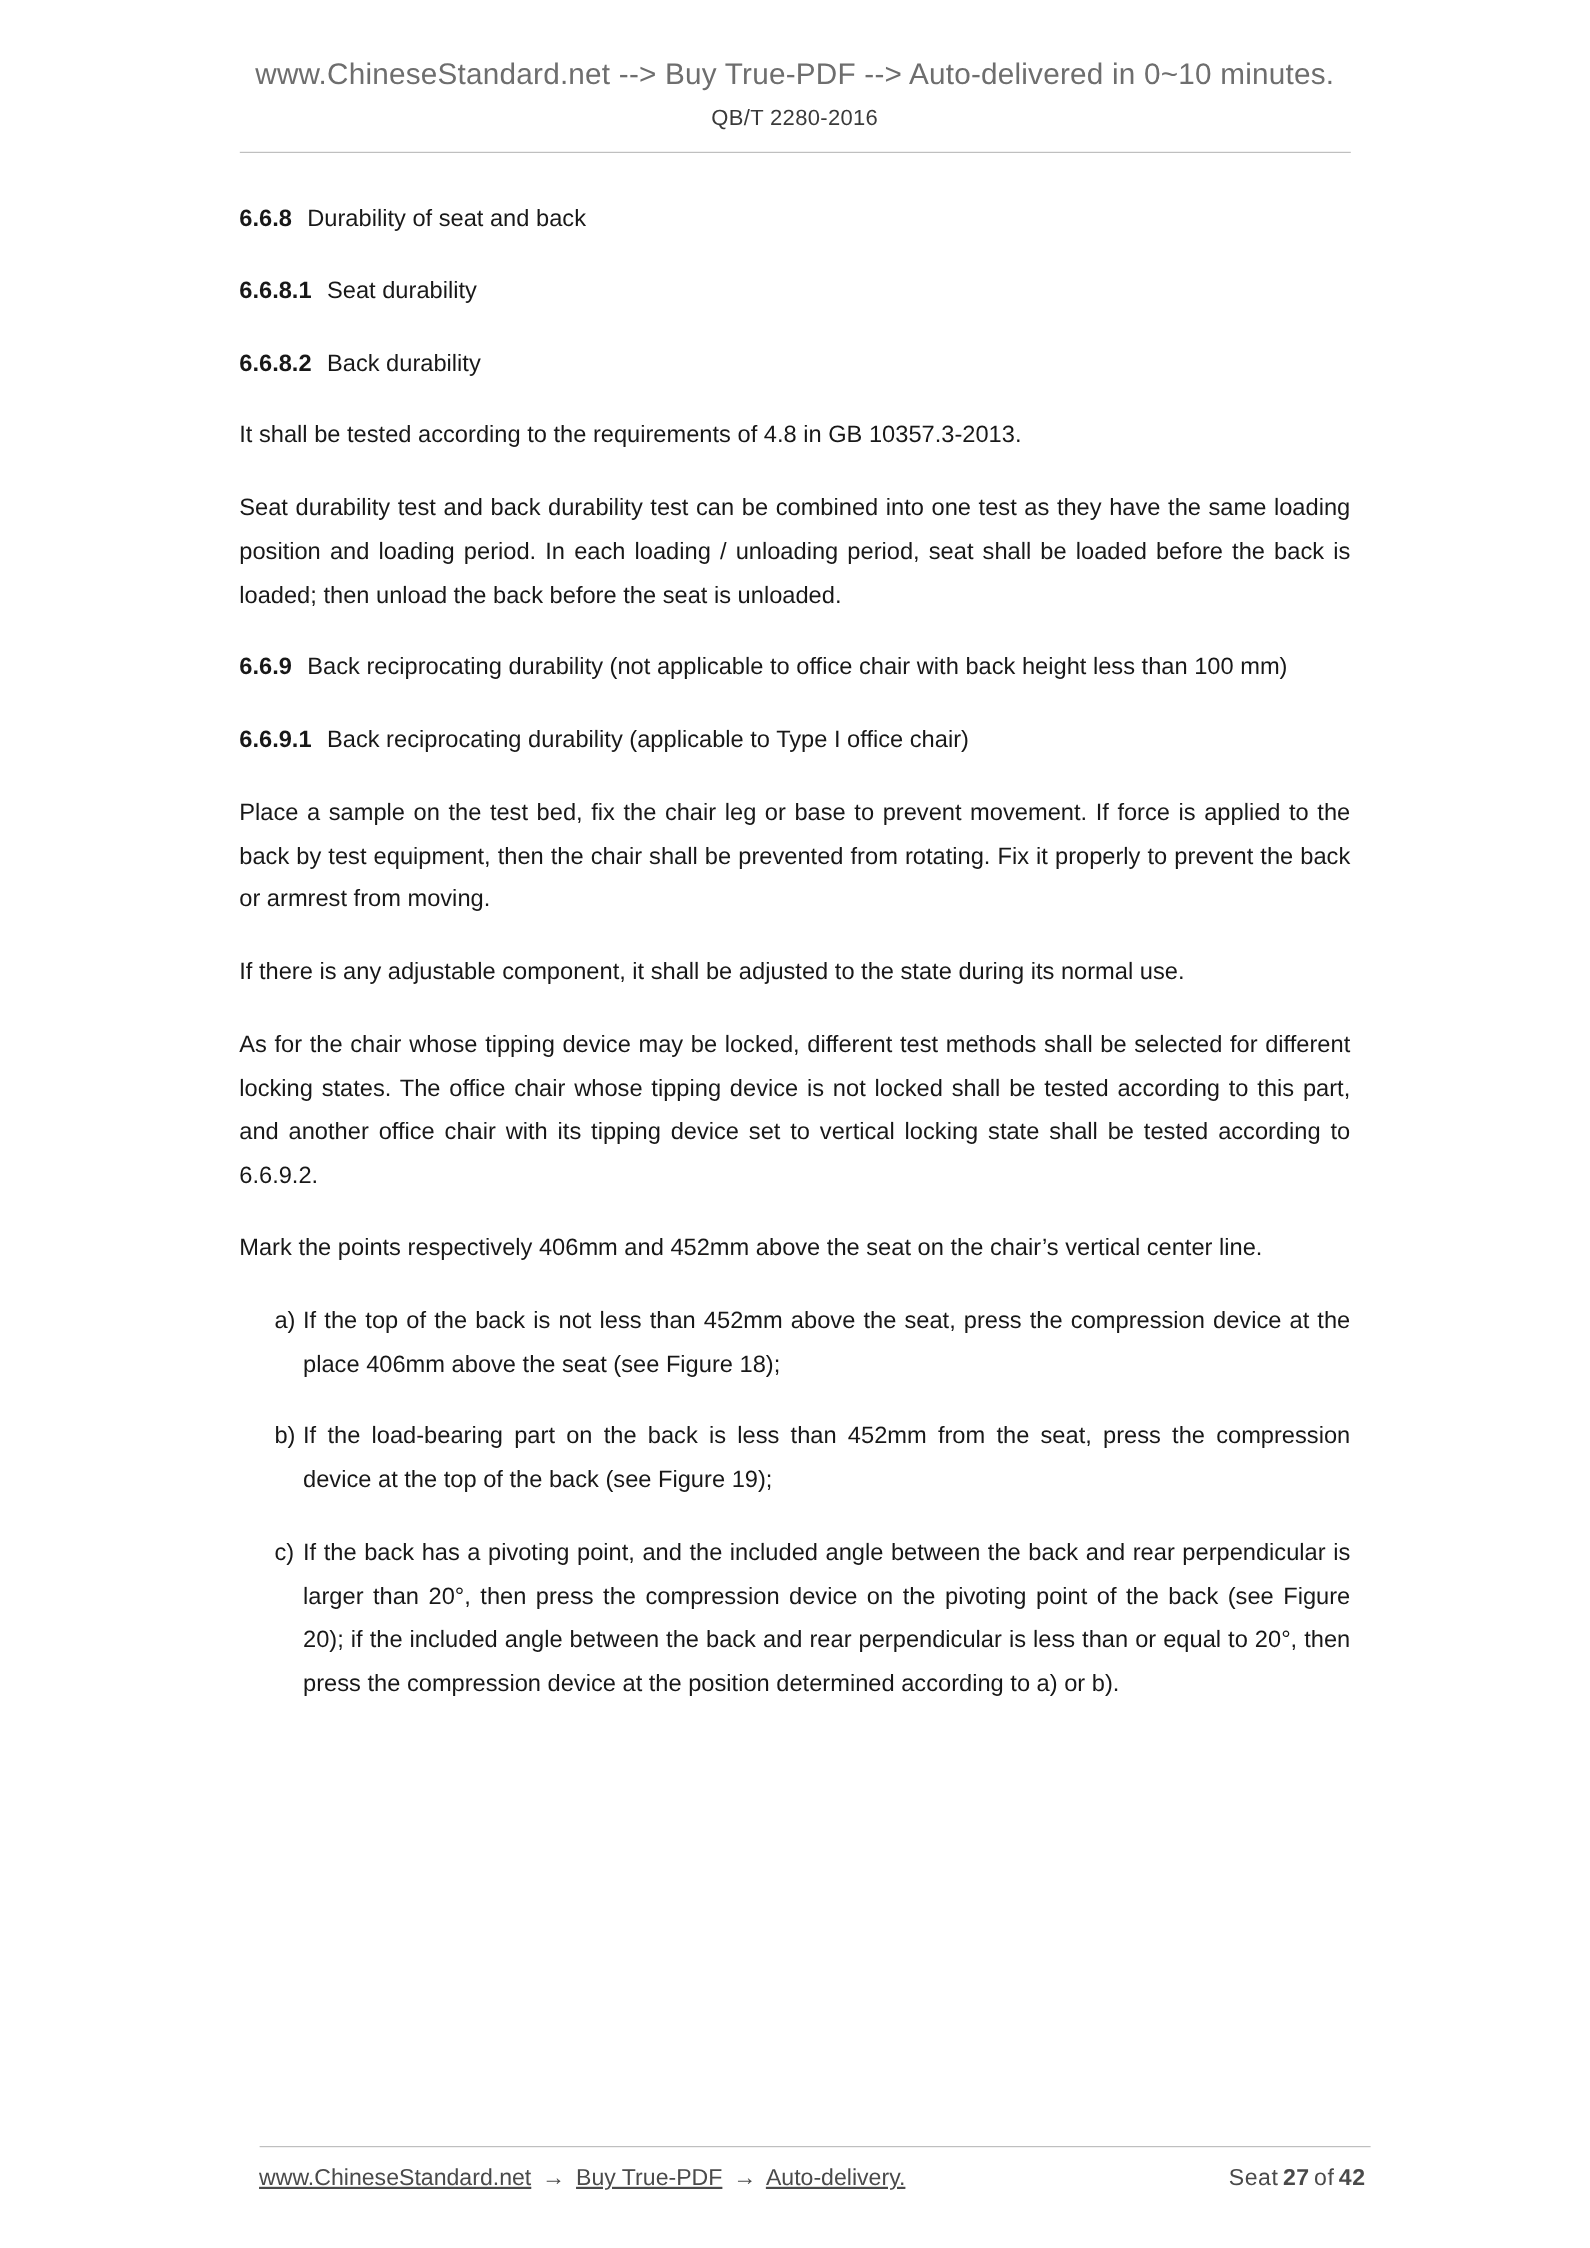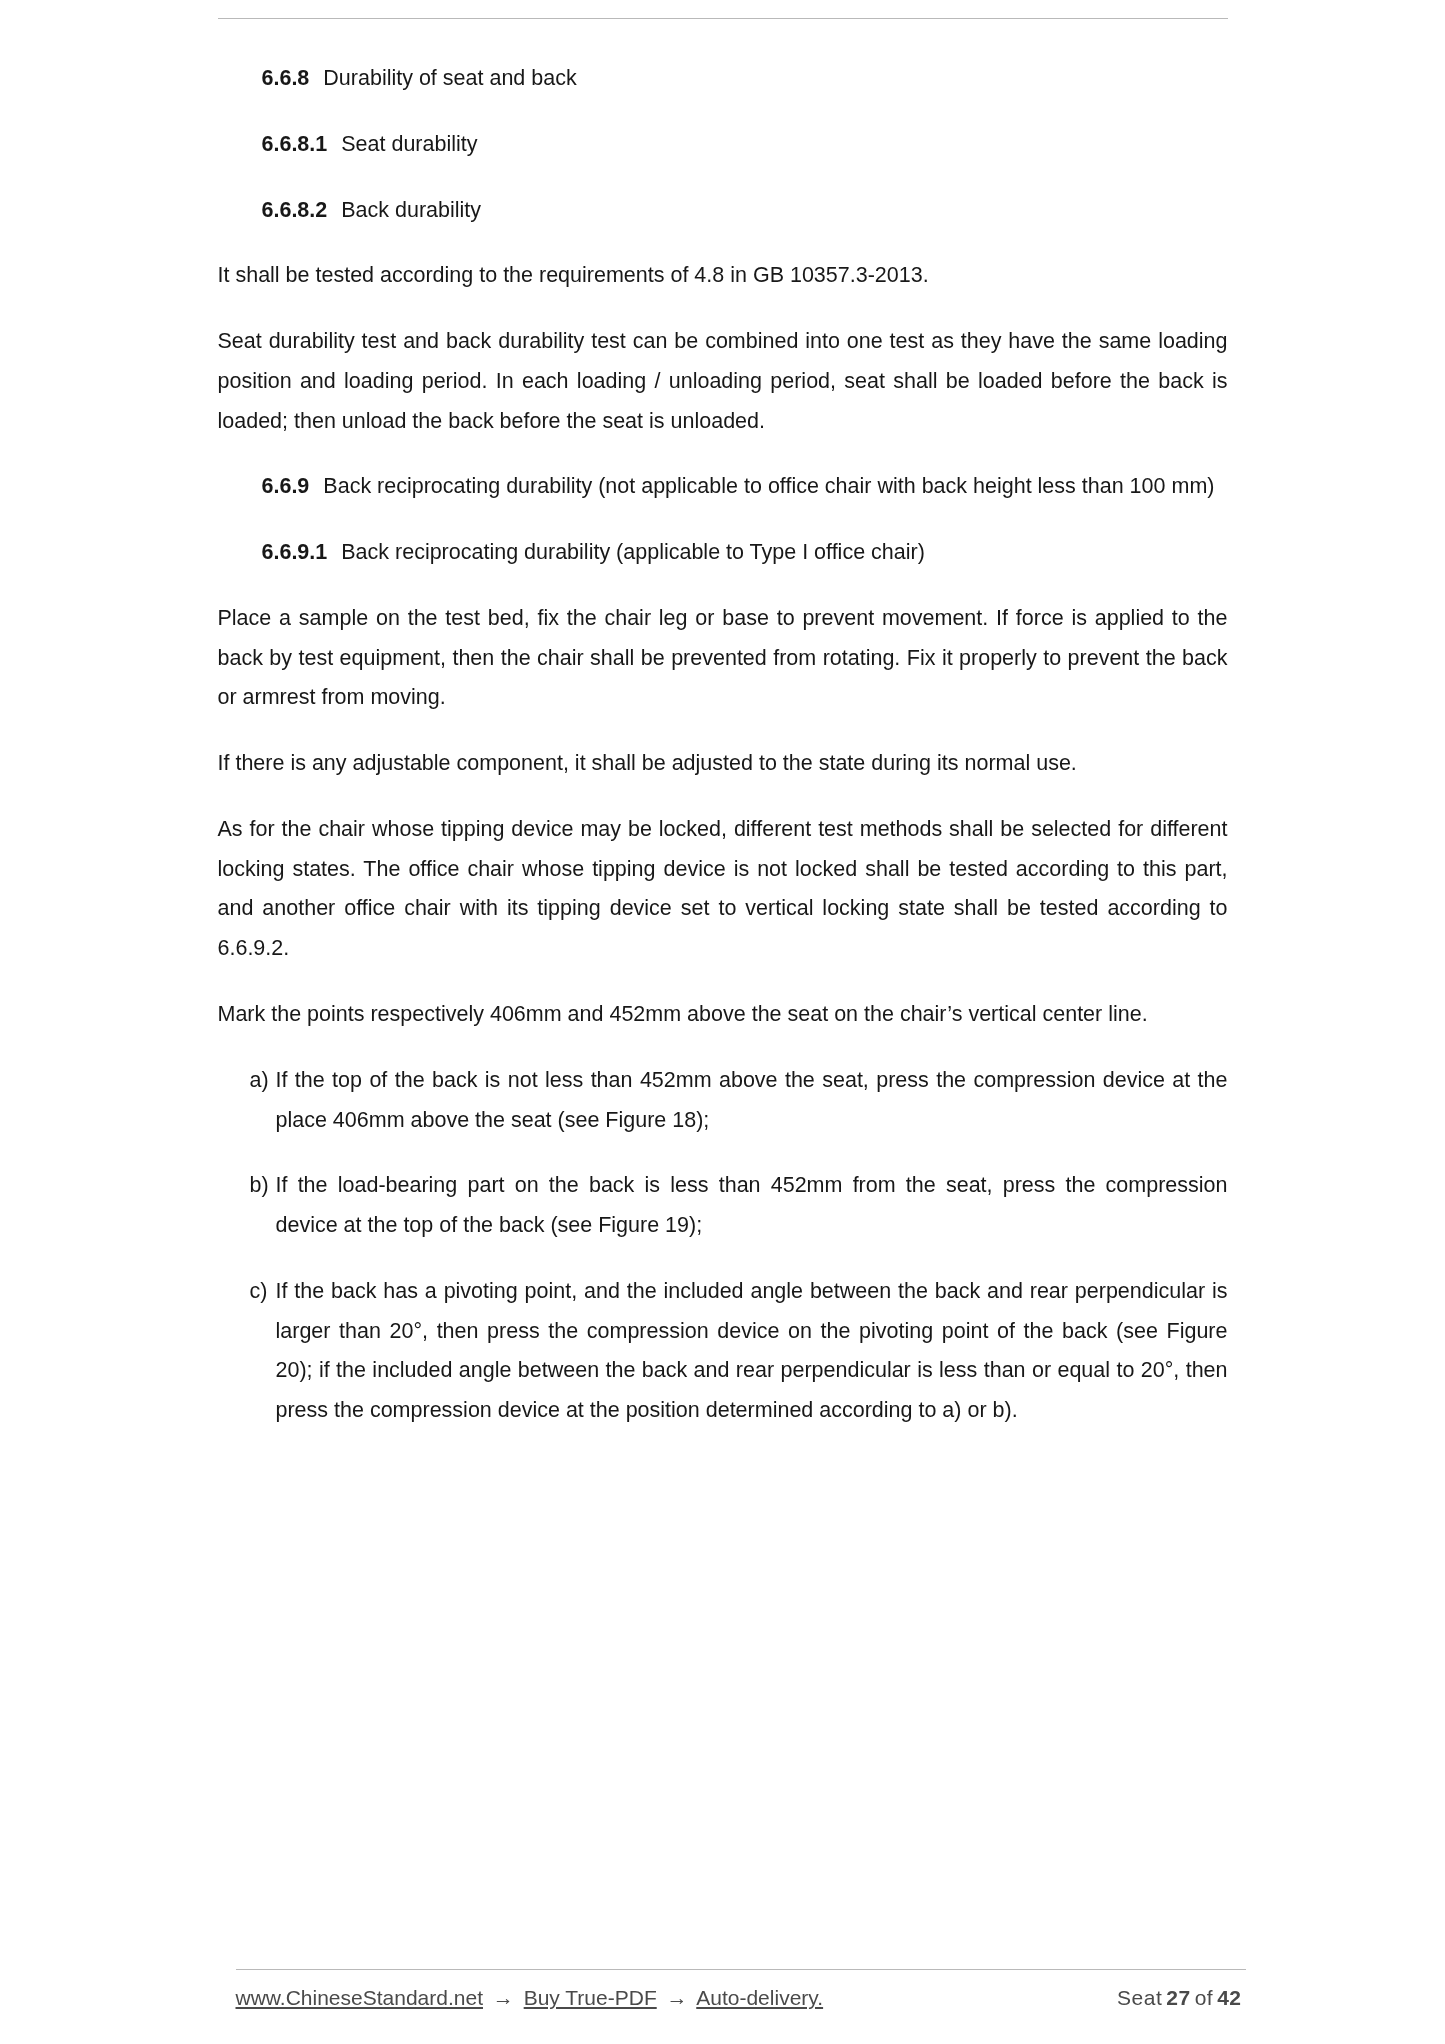--- a/index.html
+++ b/index.html
@@ -51,21 +51,20 @@
     font-size: 21.5px;
     line-height: 1.85;
     text-align: justify;
     color: #181818;
   }
   .block {
     margin-bottom: 26px;
   }
   .clause-num {
     font-weight: bold;
-    margin-left: 44px;
   }
   .gap {
     display: inline-block;
     width: 14px;
   }
   .list {
     margin: 0;
     padding: 0;
   }
   .list-item {
@@ -124,20 +123,24 @@
   .pg-num {
     font-weight: bold;
     padding: 0 4px;
   }
 </style>
 </head>
 <body>
 
 <div class="page">
 
+  <div class="header">
+    <div class="header-line1">www.ChineseStandard.net --&gt; Buy True-PDF --&gt; Auto-delivered in 0~10 minutes.</div>
+    <div class="header-line2">QB/T 2280-2016</div>
+  </div>
   <div class="rule-top"></div>
 
   <div class="content">
 
     <div class="block">
       <span class="clause-num">6.6.8</span><span class="gap"></span><span>Durability of seat and back</span>
     </div>
 
     <div class="block">
       <span class="clause-num">6.6.8.1</span><span class="gap"></span><span>Seat durability</span>

